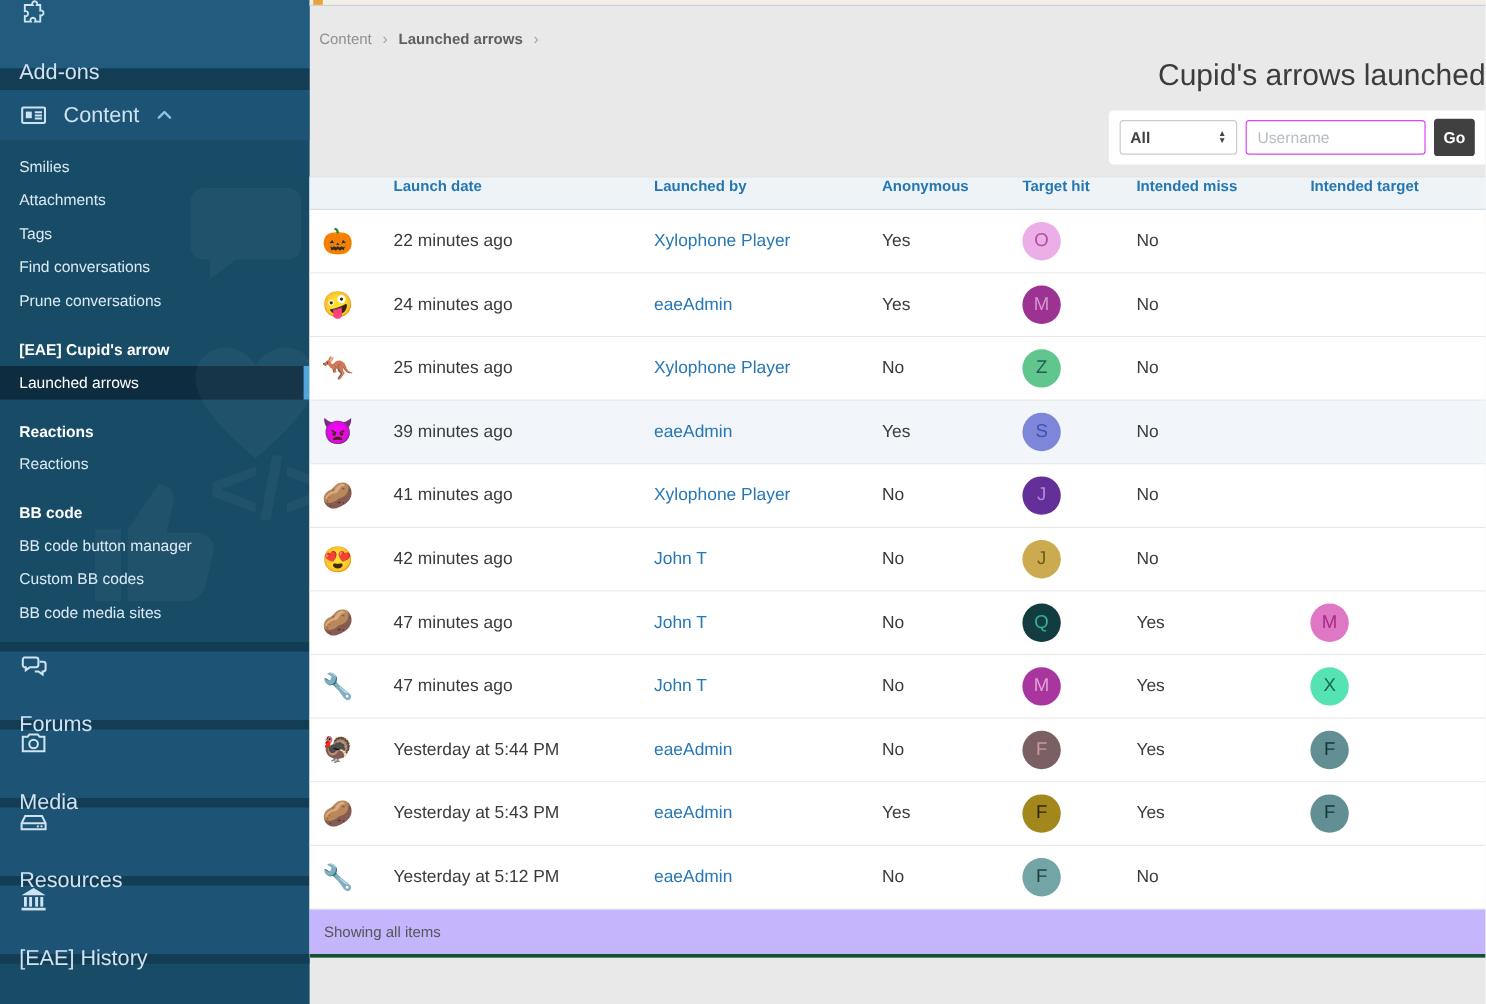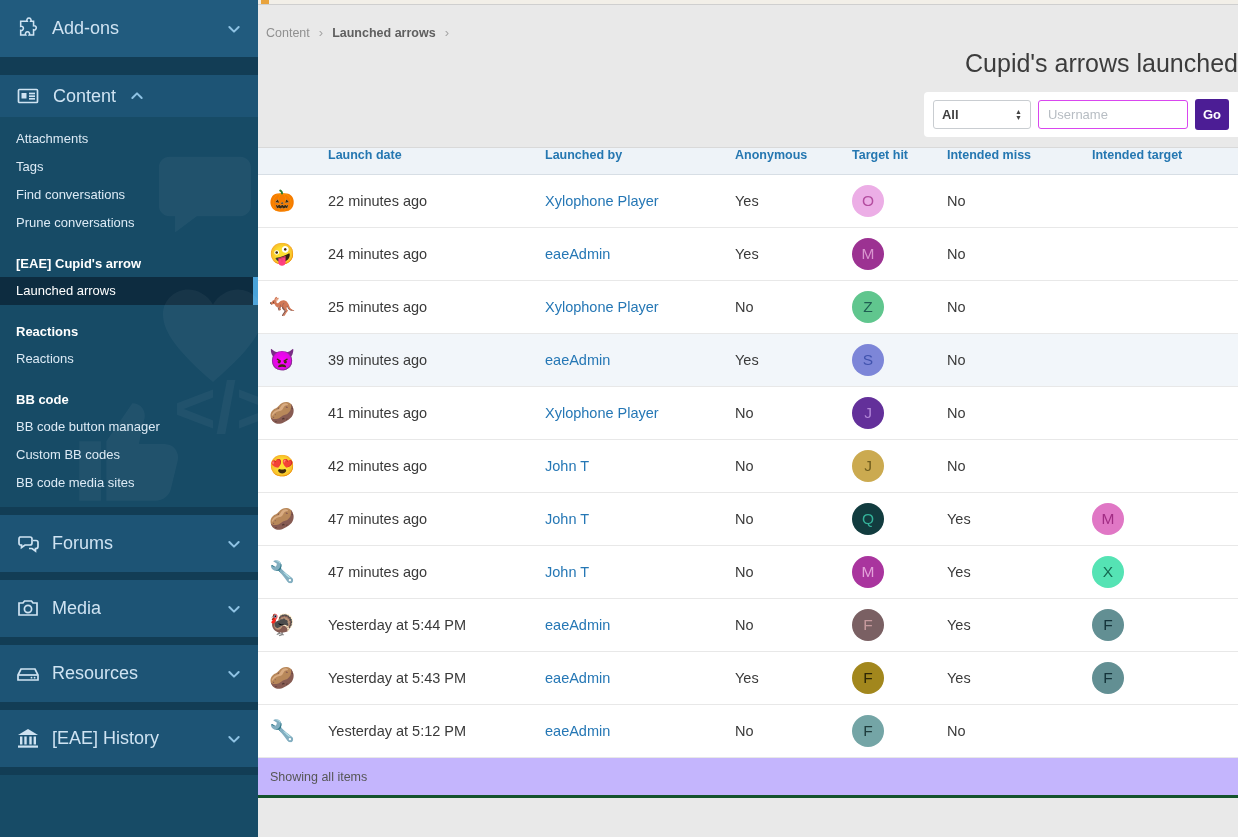--- a/index.html
+++ b/index.html
@@ -11,23 +11,24 @@
     color:#3c3c3c;
   }
 
   
   .sidebar {
     width:258px; flex:0 0 258px; height:837px;
     background:#174b66; position:relative; overflow:hidden;
   }
   .side-band {
     height:57px; background:#1d5475;
-    display:flex; align-items:center; gap:12px;
+    display:flex; align-items:flex-start; gap:26px;
     padding:0 16px; color:#cfe3f2; font-size:18px;
     cursor:pointer;
+    flex-direction:column;
   }
   .side-band.addons { background:#215b7e; }
   .side-band .grow { flex:1; }
   .band-gap { height:8px; background:#123d55; }
   .band-gap.big { height:18px; }
   .content-head {
     height:42px; background:#1d5475;
     display:flex; align-items:center; gap:13px;
     padding:0 16px; color:#cfe3f2; font-size:18px; cursor:pointer;
   }
@@ -142,20 +143,21 @@
         <line x1="13" y1="12.2" x2="19" y2="12.2"></line>
         <line x1="13" y1="14.8" x2="19" y2="14.8"></line>
     </svg>
     <span class="grow">Content</span>
     <svg width="16" height="16" viewBox="0 0 24 24" fill="none" stroke="#8fc3e4" stroke-width="3" stroke-linecap="round" stroke-linejoin="round">
         <polyline points="5 15 12 8 19 15"></polyline>
       </svg>
   </div>
 
   <nav class="submenu">
+    <a class="slink">Smilies</a>
     <a class="slink">Attachments</a>
     <a class="slink">Tags</a>
 
     <a class="slink">Find conversations</a>
     <a class="slink">Prune conversations</a>
 
     <div class="sgroup">[EAE] Cupid's arrow</div>
     <a class="slink selected">Launched arrows</a>
 
     <div class="sgroup">Reactions</div>
@@ -261,21 +263,21 @@
   <div class="filter-row">
     <div class="filter-box">
       <div class="fake-select">
         <span>All</span>
         <span class="updown">
             <span>▲</span>
             <span>▼</span>
           </span>
       </div>
       <input class="username-input" type="text" placeholder="Username" style="">
-      <button class="go-btn" style="background-color: #4c1d95;">Go</button>
+      <button class="go-btn" style="background-color: #404040;">Go</button>
     </div>
   </div>
 
   <div class="table">
     <div class="thead">
       <div class="c c0"></div>
       <div class="c c1">Launch date</div>
       <div class="c c2">Launched by</div>
       <div class="c c3">Anonymous</div>
       <div class="c c4">Target hit</div>

